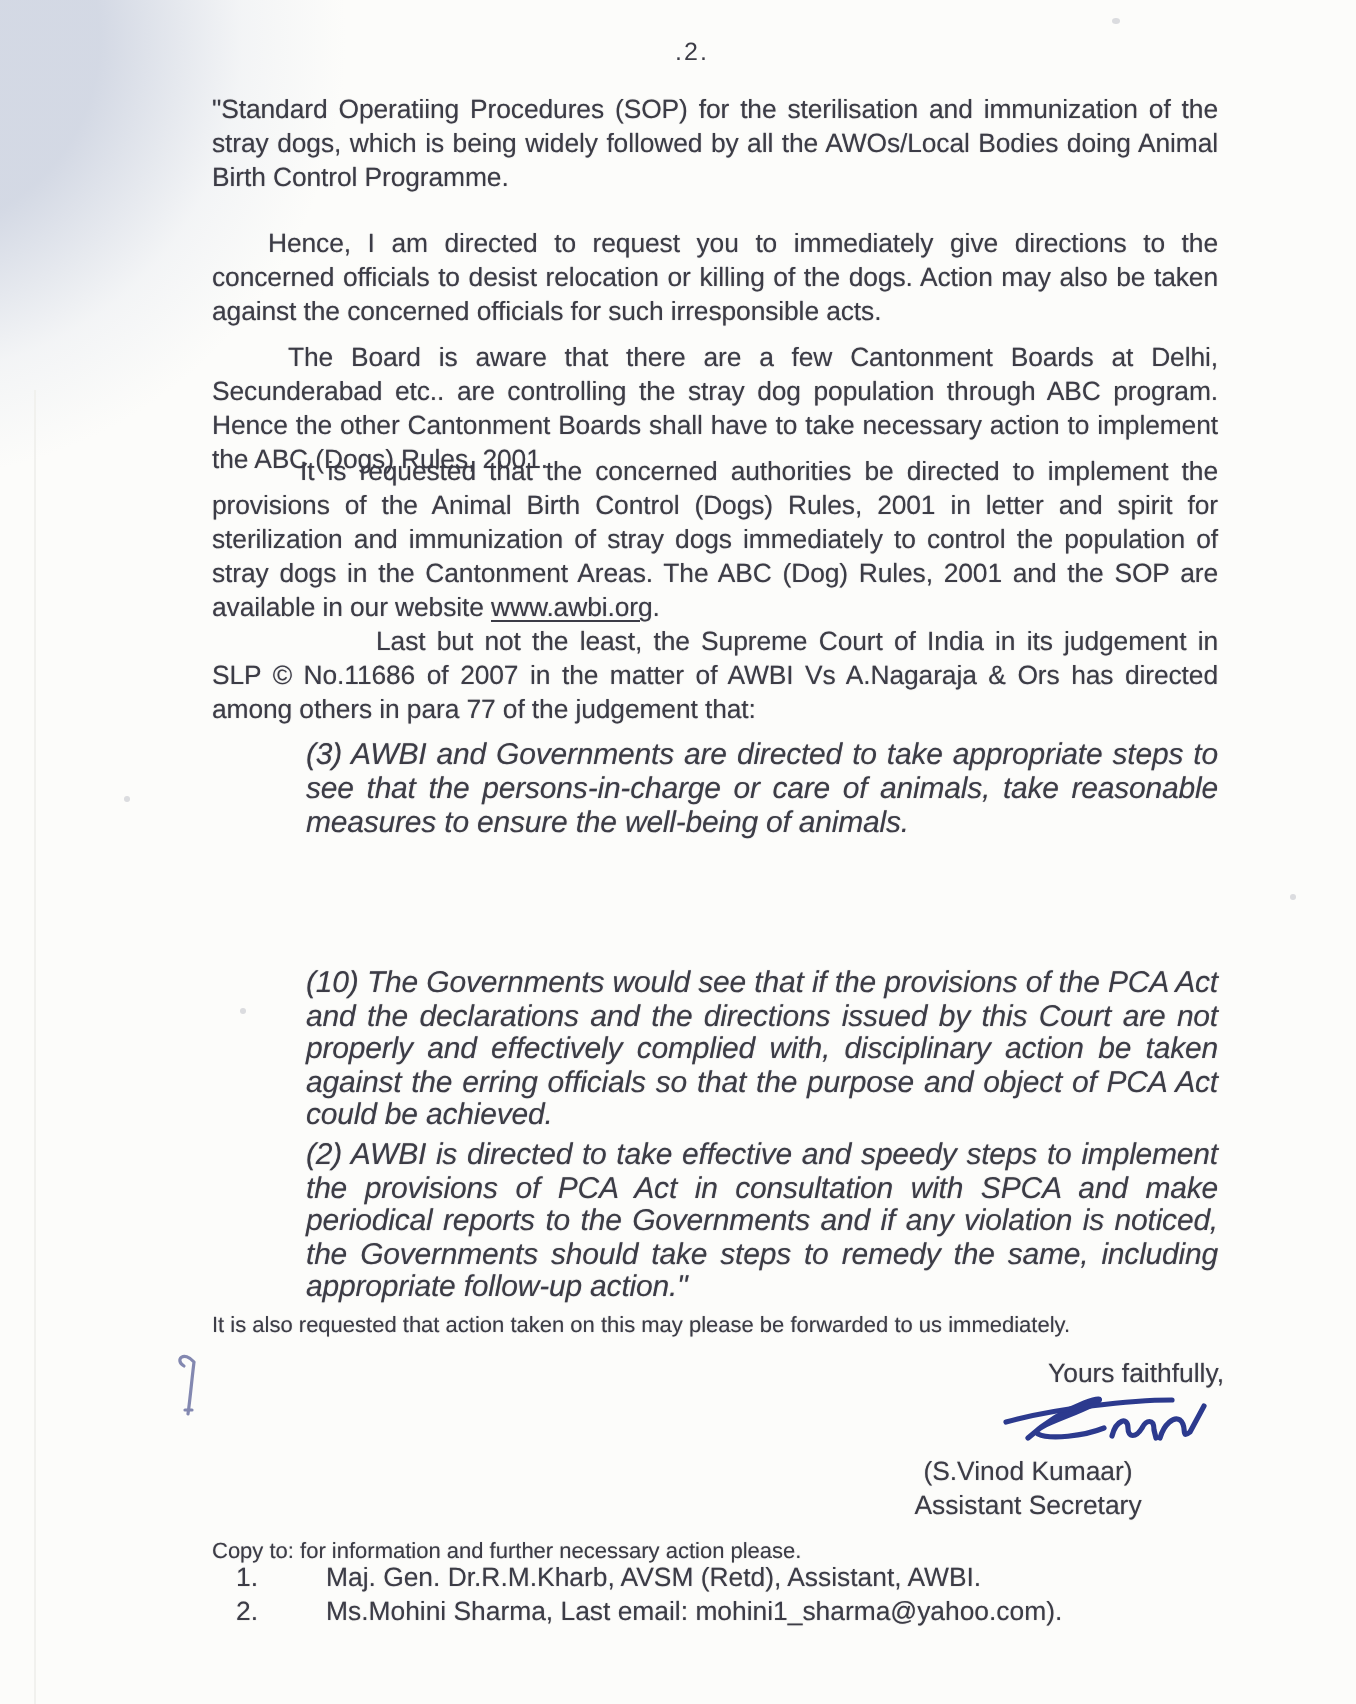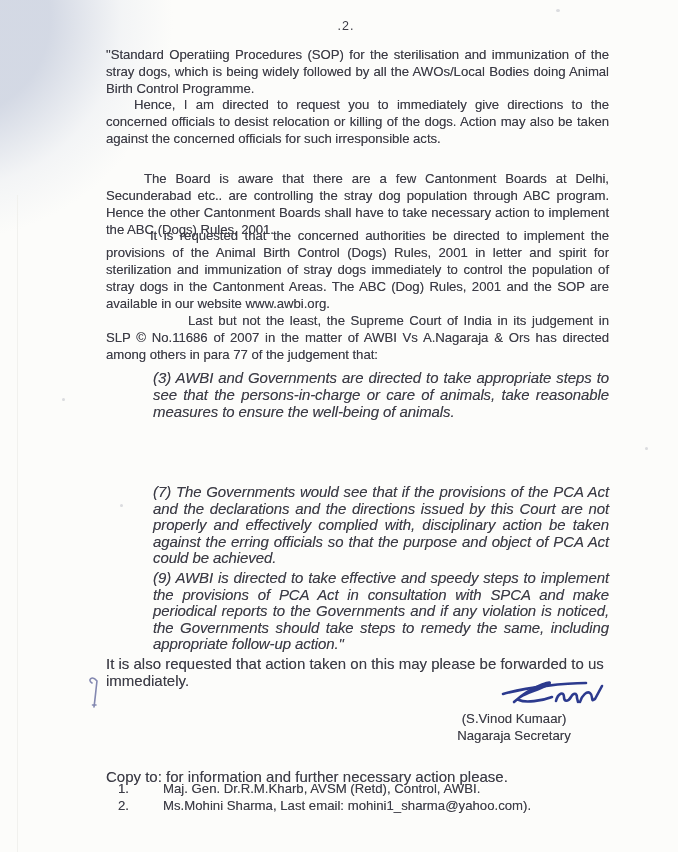--- a/index.html
+++ b/index.html
@@ -45,24 +45,24 @@
   .quote {
     position: absolute; left: 153px; width: 456px;
     font-size: 15px; line-height: 17px;
     font-style: italic;
     text-align: justify; text-align-last: left;
     letter-spacing: -0.1px;
     text-shadow: 0 0 0.5px rgba(60,60,70,0.5);
   }
   .single-line {
     position: absolute; left: 106px; width: 520px;
-    font-size: 15px; line-height: 17px;
+    font-size: 11px; line-height: 17px;
     text-shadow: 0 0 0.5px rgba(60,60,70,0.5);
   }
-  .weblink { color: inherit; text-underline-offset: 2px; }
+  .weblink { text-decoration: underline; color: inherit; text-underline-offset: 2px; }
   .closing {
     position: absolute; right: 64px; top: 678px; width: 200px;
     text-align: center; font-size: 13.2px; line-height: 17px;
     text-shadow: 0 0 0.5px rgba(60,60,70,0.5);
   }
   .closing .valediction { text-align: right; padding-right: 2px; }
   .signature-wrap { height: 32px; position: relative; }
   .signature-wrap svg { position: absolute; right: 6px; top: -2px; }
   .closing .name, .closing .title { }
   .ink-mark { position: absolute; left: 86px; top: 674px; }
@@ -79,59 +79,60 @@
   <div class="edge-line"></div>
   <div class="speck" style="left:62px; top:398px; width:3px; height:3px;"></div>
   <div class="speck" style="left:120px; top:504px; width:3px; height:3px;"></div>
   <div class="speck" style="left:645px; top:447px; width:3px; height:3px;"></div>
   <div class="speck" style="left:556px; top:9px; width:4px; height:3px;"></div>
 
   <div class="page-number">.2.</div>
 
   <div class="para" style="top:46px;">"Standard Operatiing Procedures (SOP) for the sterilisation and immunization of the stray dogs, which is being widely followed by all the AWOs/Local Bodies doing Animal Birth Control Programme.</div>
 
-  <div class="para ind-28" style="top:96px;">Hence, I am directed to request you to immediately give directions to the concerned officials to desist relocation or killing of the dogs. Action may also be taken against the concerned officials for such irresponsible acts.</div>
+  <div class="para ind-28" style="top:113px;">Hence, I am directed to request you to immediately give directions to the concerned officials to desist relocation or killing of the dogs. Action may also be taken against the concerned officials for such irresponsible acts.</div>
 
   <div class="para ind-38" style="top:170px;">The Board is aware that there are a few Cantonment Boards at Delhi, Secunderabad etc.. are controlling the stray dog population through ABC program. Hence the other Cantonment Boards shall have to take necessary action to implement the ABC (Dogs) Rules, 2001.</div>
 
   <div class="para ind-44" style="top:227px;">
     <span>It is requested that the concerned authorities be directed to implement the provisions of the Animal Birth Control (Dogs) Rules, 2001 in letter and spirit for sterilization and immunization of stray dogs immediately to control the population of stray dogs in the Cantonment Areas. The ABC (Dog) Rules, 2001 and the SOP are available in our website </span><span class="weblink">www.awbi.org</span><span>.</span>
   </div>
 
   <div class="para ind-82" style="top:312px;">Last but not the least, the Supreme Court of India in its judgement in SLP © No.11686 of 2007 in the matter of AWBI Vs A.Nagaraja &amp; Ors has directed among others in para 77 of the judgement that:</div>
 
   <div class="quote" style="top:369px;">(3) AWBI and Governments are directed to take appropriate steps to see that the persons-in-charge or care of animals, take reasonable measures to ensure the well-being of animals.</div>
-  <div class="quote" style="top:484px; line-height:16.5px;">(7) The Governments would see that if the provisions of the PCA Act and the declarations and the directions issued by this Court are not properly and effectively complied with, disciplinary action be taken against the erring officials so that the purpose and object of PCA Act could be achieved.</div>
-  <div class="quote" style="top:570px; line-height:16.5px;">(9) AWBI is directed to take effective and speedy steps to implement the provisions of PCA Act in consultation with SPCA and make periodical reports to the Governments and if any violation is noticed, the Governments should take steps to remedy the same, including appropriate follow-up action."</div>
+  <div class="quote" style="top:484px; line-height:16.5px;">(10) The Governments would see that if the provisions of the PCA Act and the declarations and the directions issued by this Court are not properly and effectively complied with, disciplinary action be taken against the erring officials so that the purpose and object of PCA Act could be achieved.</div>
+  <div class="quote" style="top:570px; line-height:16.5px;">(2) AWBI is directed to take effective and speedy steps to implement the provisions of PCA Act in consultation with SPCA and make periodical reports to the Governments and if any violation is noticed, the Governments should take steps to remedy the same, including appropriate follow-up action."</div>
 
   <div class="single-line" style="top:655px;">It is also requested that action taken on this may please be forwarded to us immediately.</div>
 
   <div class="ink-mark">
     <svg width="18" height="38" viewBox="0 0 18 38">
       <path d="M11 7 C 6 1, 1 6, 6 9 M11 7 C 10 15, 9 26, 8 33 M6.5 31 L 10 31" fill="none" stroke="#646a9d" stroke-width="1.6" stroke-linecap="round" opacity="0.8"></path>
     </svg>
   </div>
 
   <div class="closing">
+    <div class="valediction">Yours faithfully,</div>
     <div class="signature-wrap">
       <svg width="108" height="36" viewBox="0 0 108 36">
         <g fill="none" stroke="#2c3a8e" stroke-width="2.6" stroke-linecap="round" stroke-linejoin="round">
           <path d="M14 26 C 34 8, 58 3, 47 9 C 36 15, 14 21, 19 24 C 25 27, 42 25, 52 21"></path>
           <path d="M3 18 C 28 11, 66 7, 86 7"></path>
           <path d="M56 25 C 58 17, 64 15, 64 21 C 64 26, 68 26, 71 21 C 73 17, 77 16, 77 22 L 78 26"></path>
           <path d="M80 26 C 82 19, 87 15, 90 17 C 94 20, 90 27, 95 23 L 102 10"></path>
         </g>
       </svg>
     </div>
     <div class="name">(S.Vinod Kumaar)</div>
-    <div class="title">Nagaraja Secretary</div>
+    <div class="title">Assistant Secretary</div>
   </div>
 
   <div class="single-line copy-line" style="top:768px;">Copy to: for information and further necessary action please.</div>
 
   <div class="recipient-row" style="top:781px;">
-    <span class="num">1.</span><span>Maj. Gen. Dr.R.M.Kharb, AVSM (Retd), Control, AWBI.</span>
+    <span class="num">1.</span><span>Maj. Gen. Dr.R.M.Kharb, AVSM (Retd), Assistant, AWBI.</span>
   </div>
   <div class="recipient-row" style="top:798px;">
     <span class="num">2.</span><span>Ms.Mohini Sharma, Last email: mohini1_sharma@yahoo.com).</span>
   </div>
 
 </div>
 
 </body></html>

